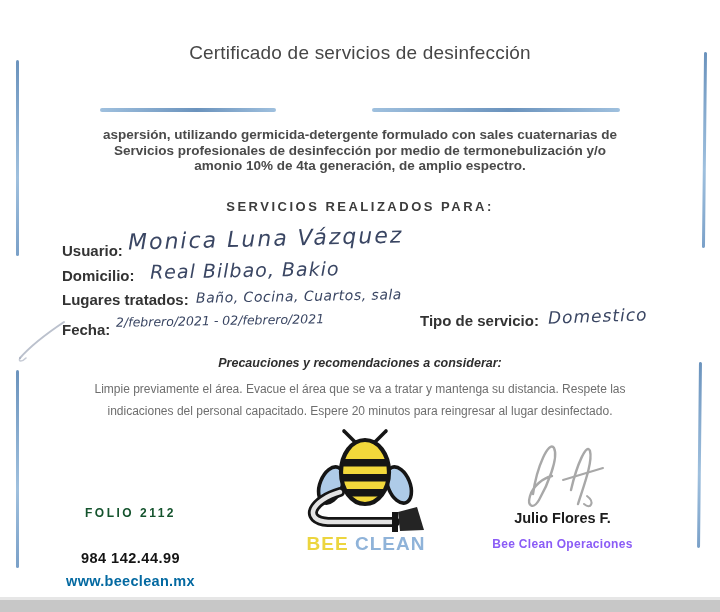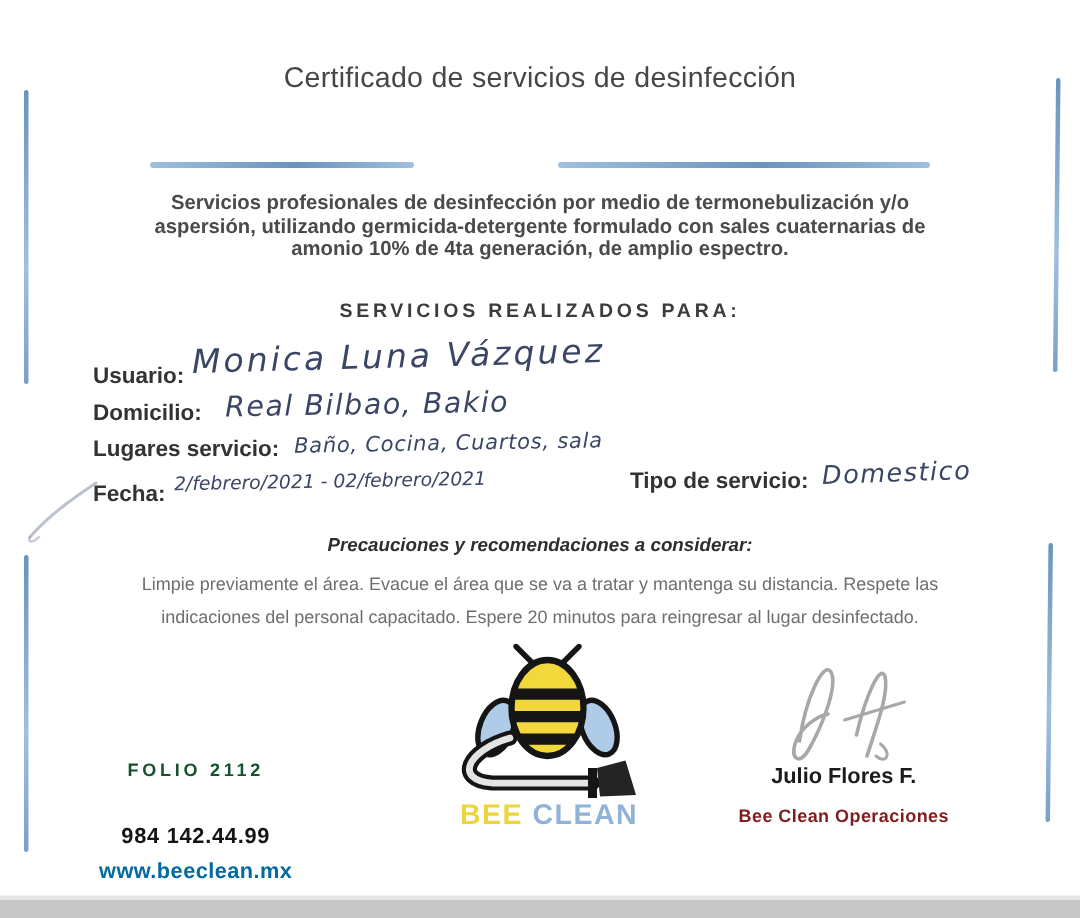--- a/index.html
+++ b/index.html
@@ -33,55 +33,55 @@
   
   .folio{left:58px;top:506px;width:145px;text-align:center;font-size:12px;font-weight:bold;letter-spacing:2.5px;color:#14532d;}
   .website{left:48px;top:527px;width:165px;text-align:center;font-size:14.5px;font-weight:bold;color:#0369a1;letter-spacing:.3px;margin-top:46px;}
   .phone{left:48px;top:550px;width:165px;text-align:center;font-size:14.5px;font-weight:bold;color:#141414;letter-spacing:.5px;}
   
   .logo-word{left:297px;top:533px;width:138px;text-align:center;font-size:19px;font-weight:bold;letter-spacing:1px;}
   .logo-word .w1{color:#ecd53e;}
   .logo-word .w2{color:#8fb3d9;}
   
   .sig-name{left:480px;top:510px;width:165px;text-align:center;font-size:14.5px;font-weight:bold;color:#1c1c1c;}
-  .sig-role{left:480px;top:537px;width:165px;text-align:center;font-size:12px;font-weight:600;color:#7f1d1d;letter-spacing:.3px;}
+  .sig-role{left:480px;top:537px;width:165px;text-align:center;font-size:12px;font-weight:600;color:#8b5cf6;letter-spacing:.3px;}
   
   .scan-soft{left:0;top:597px;width:720px;height:3px;background:#e6e6e6;}
   .scan-edge{left:0;top:600px;width:720px;height:12px;background:#c7c7c7;}
 </style>
 </head>
 <body>
 
 <div id="page">
 
   <div class="abs vline" style="left:16px;top:60px;height:196px;"></div>
   <div class="abs vline" style="left:16px;top:370px;height:198px;"></div>
   <div class="abs vline" style="left:703px;top:52px;height:196px;transform:rotate(.6deg);"></div>
   <div class="abs vline" style="left:698px;top:362px;height:186px;transform:rotate(.6deg);"></div>
 
   <div class="abs title">Certificado de servicios de desinfección</div>
 
   <div class="abs hline" style="left:100px;top:108px;width:176px;"></div>
   <div class="abs hline" style="left:372px;top:108px;width:248px;"></div>
 
   <div class="abs intro">
+    <span>aspersión, utilizando germicida-detergente formulado con sales cuaternarias de</span>
     <span>Servicios profesionales de desinfección por medio de termonebulización y/o</span>
-    <span>aspersión, utilizando germicida-detergente formulado con sales cuaternarias de</span>
     <span>amonio 10% de 4ta generación, de amplio espectro.</span>
   </div>
 
   <div class="abs section-heading">SERVICIOS REALIZADOS PARA:</div>
 
   <div class="abs flabel" style="left:62px;top:242px;">Usuario:</div>
   <div class="abs hand hand-lg" style="left:128px;top:226px;">Monica Luna Vázquez</div>
 
   <div class="abs flabel" style="left:62px;top:267px;">Domicilio:</div>
   <div class="abs hand hand-md" style="left:150px;top:259px;">Real Bilbao, Bakio</div>
 
-  <div class="abs flabel" style="left:62px;top:291px;">Lugares servicio:</div>
+  <div class="abs flabel" style="left:62px;top:291px;">Lugares tratados:</div>
   <div class="abs hand hand-sm" style="left:196px;top:288px;">Baño, Cocina, Cuartos, sala</div>
 
   <div class="abs flabel" style="left:62px;top:321px;">Fecha:</div>
   <div class="abs hand hand-xs" style="left:116px;top:313px;">2/febrero/2021 - 02/febrero/2021</div>
 
   <div class="abs flabel" style="left:420px;top:312px;">Tipo de servicio:</div>
   <div class="abs hand hand-tipo" style="left:548px;top:306px;">Domestico</div>
 
   <svg class="abs" style="left:10px;top:316px;" width="60" height="50" viewBox="0 0 60 50">
     <path d="M54,6 C42,14 24,26 10,42" stroke="#8e97ab" stroke-width="2" fill="none" stroke-linecap="round" opacity="0.6"></path>

